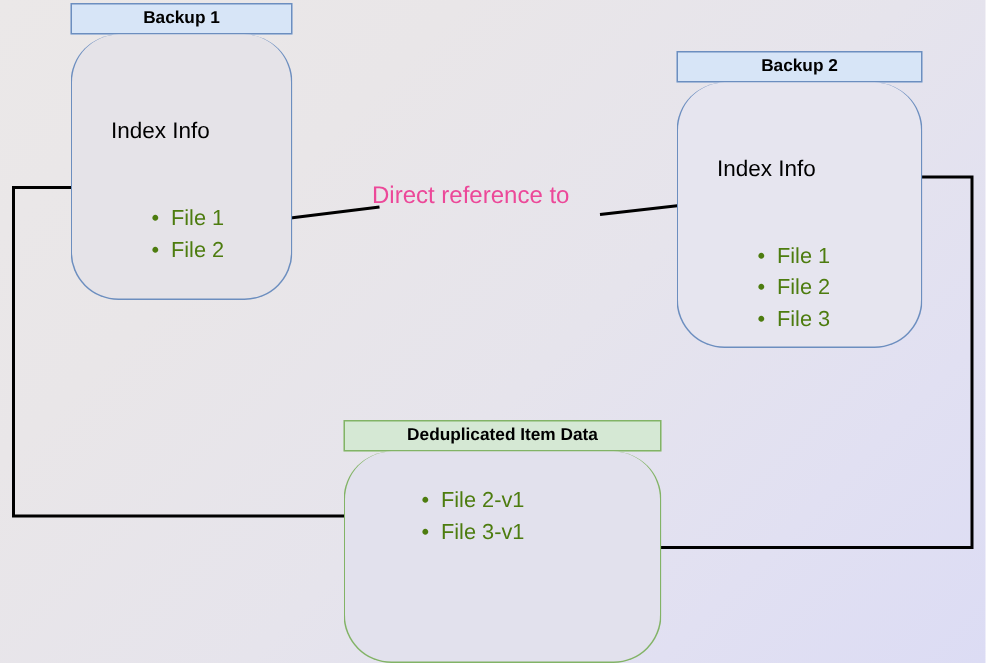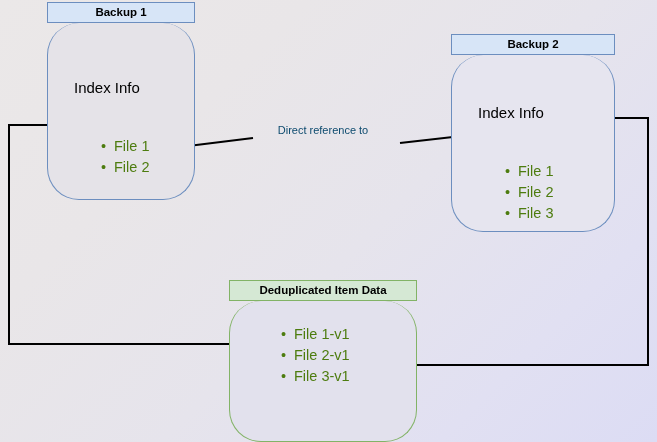--- a/index.html
+++ b/index.html
@@ -96,24 +96,24 @@
     content: "\2022";
     position: absolute;
     left: -13px;
     top: 0;
     font-size: 14.5px;
     line-height: 21px;
   }
 
   .caption {
     position: absolute;
-    font-size: 11px;
+    font-size: 16px;
     line-height: 17px;
-    color: #0c4a6e;
-    text-align: center;
+    color: #ec4899;
+    text-align: left;
     white-space: nowrap;
   }
 </style>
 </head>
 <body>
 
 <div id="canvas">
 
   <svg class="svg-layer" viewBox="0 0 657 442" xmlns="http://www.w3.org/2000/svg">
     <defs>
@@ -150,25 +150,24 @@
     <div class="bodyarea" style="height:177px;">
       <div class="index-label" style="left:26px; top:49px;">Index Info</div>
       <ul class="filelist" style="left:50px; top:106px;">
         <li>File 1</li>
         <li>File 2</li>
         <li>File 3</li>
       </ul>
     </div>
   </div>
 
-  <div class="node green" style="left:229px; top:280px; width:188px; height:162px;">
+  <div class="node green" style="left:229px; top:280px; width:212px; height:162px;">
     <div class="titlebar">Deduplicated Item Data</div>
     <div class="bodyarea" style="height:141px;">
       <ul class="filelist" style="left:48px; top:23px;">
-        <li>File 1-v1</li>
         <li>File 2-v1</li>
         <li>File 3-v1</li>
       </ul>
     </div>
   </div>
 
   <div class="caption" style="left:248px; top:122px; width:150px;">
     <div>Direct reference to</div>
   </div>
 

